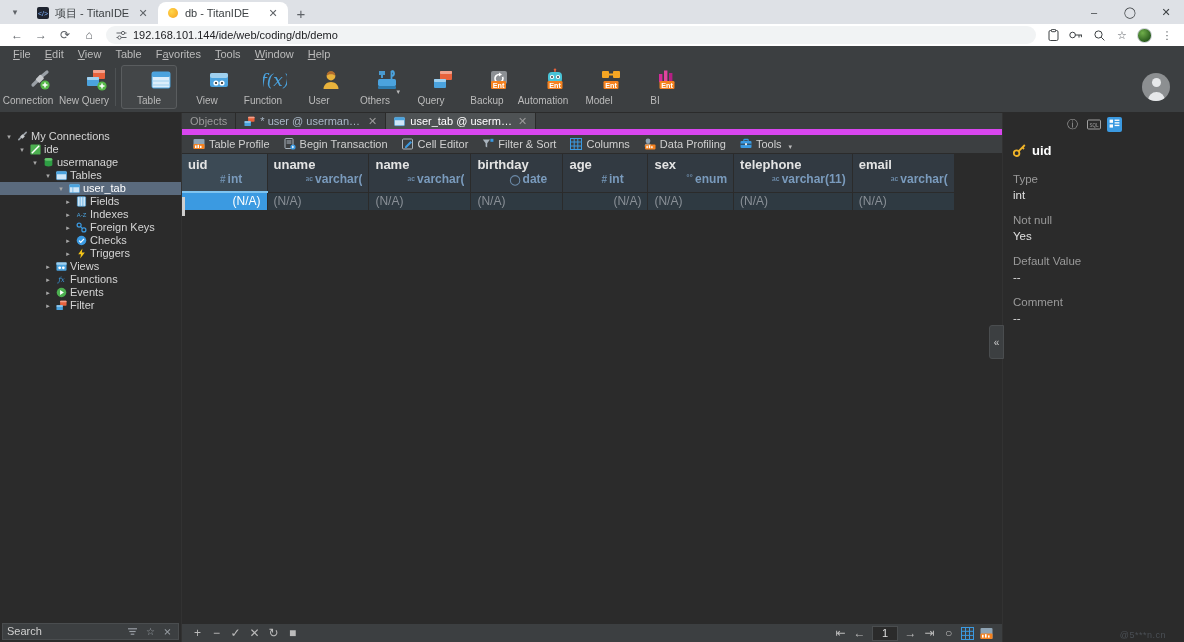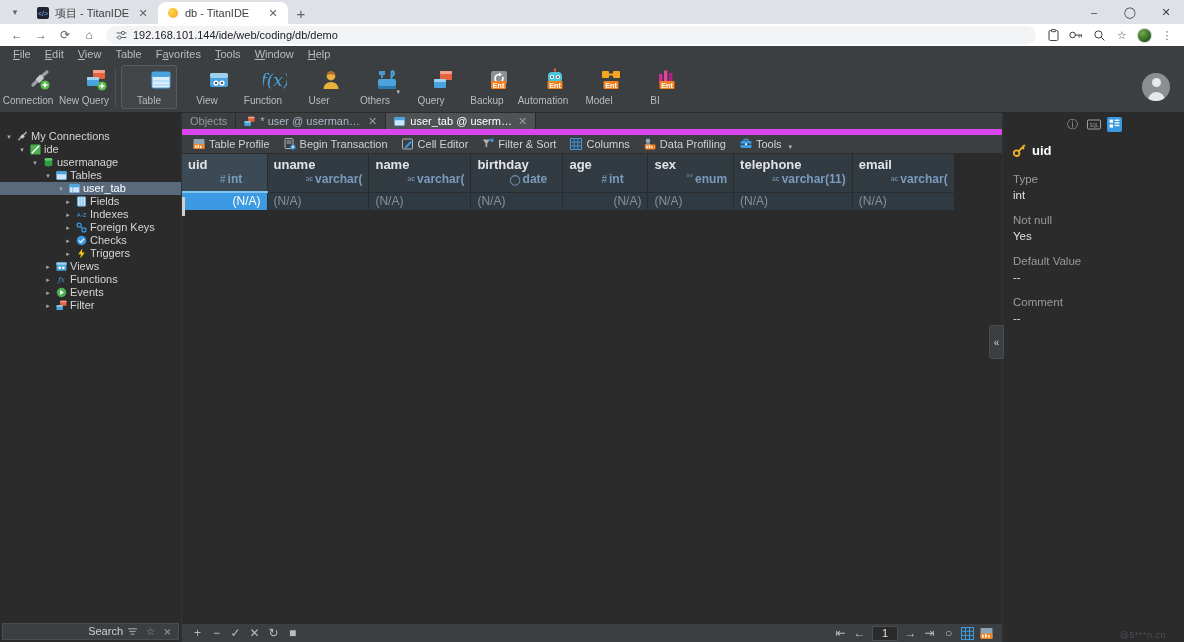--- a/index.html
+++ b/index.html
@@ -229,21 +229,21 @@
     flex: 1;
     height: 17px;
     background: #3c3f41;
     border: 1px solid #4a4d4f;
     display: flex; align-items: center;
     padding: 0 4px;
     gap: 4px;
     color: #9d9d9d;
     font-size: 11px;
   }
-  .searchbox .sinput { flex: 1; color: #d0d0d0; text-align: right; }
+  .searchbox .sinput { flex: 1; color: #d0d0d0; }
   .sicon { color: #9aa0a6; font-size: 10px; width: 13px; text-align: center; }
 
   
   .main {
     flex: 1;
     display: flex; flex-direction: column;
     min-width: 0;
     background: #2b2b2b;
   }
   .edtabs {

